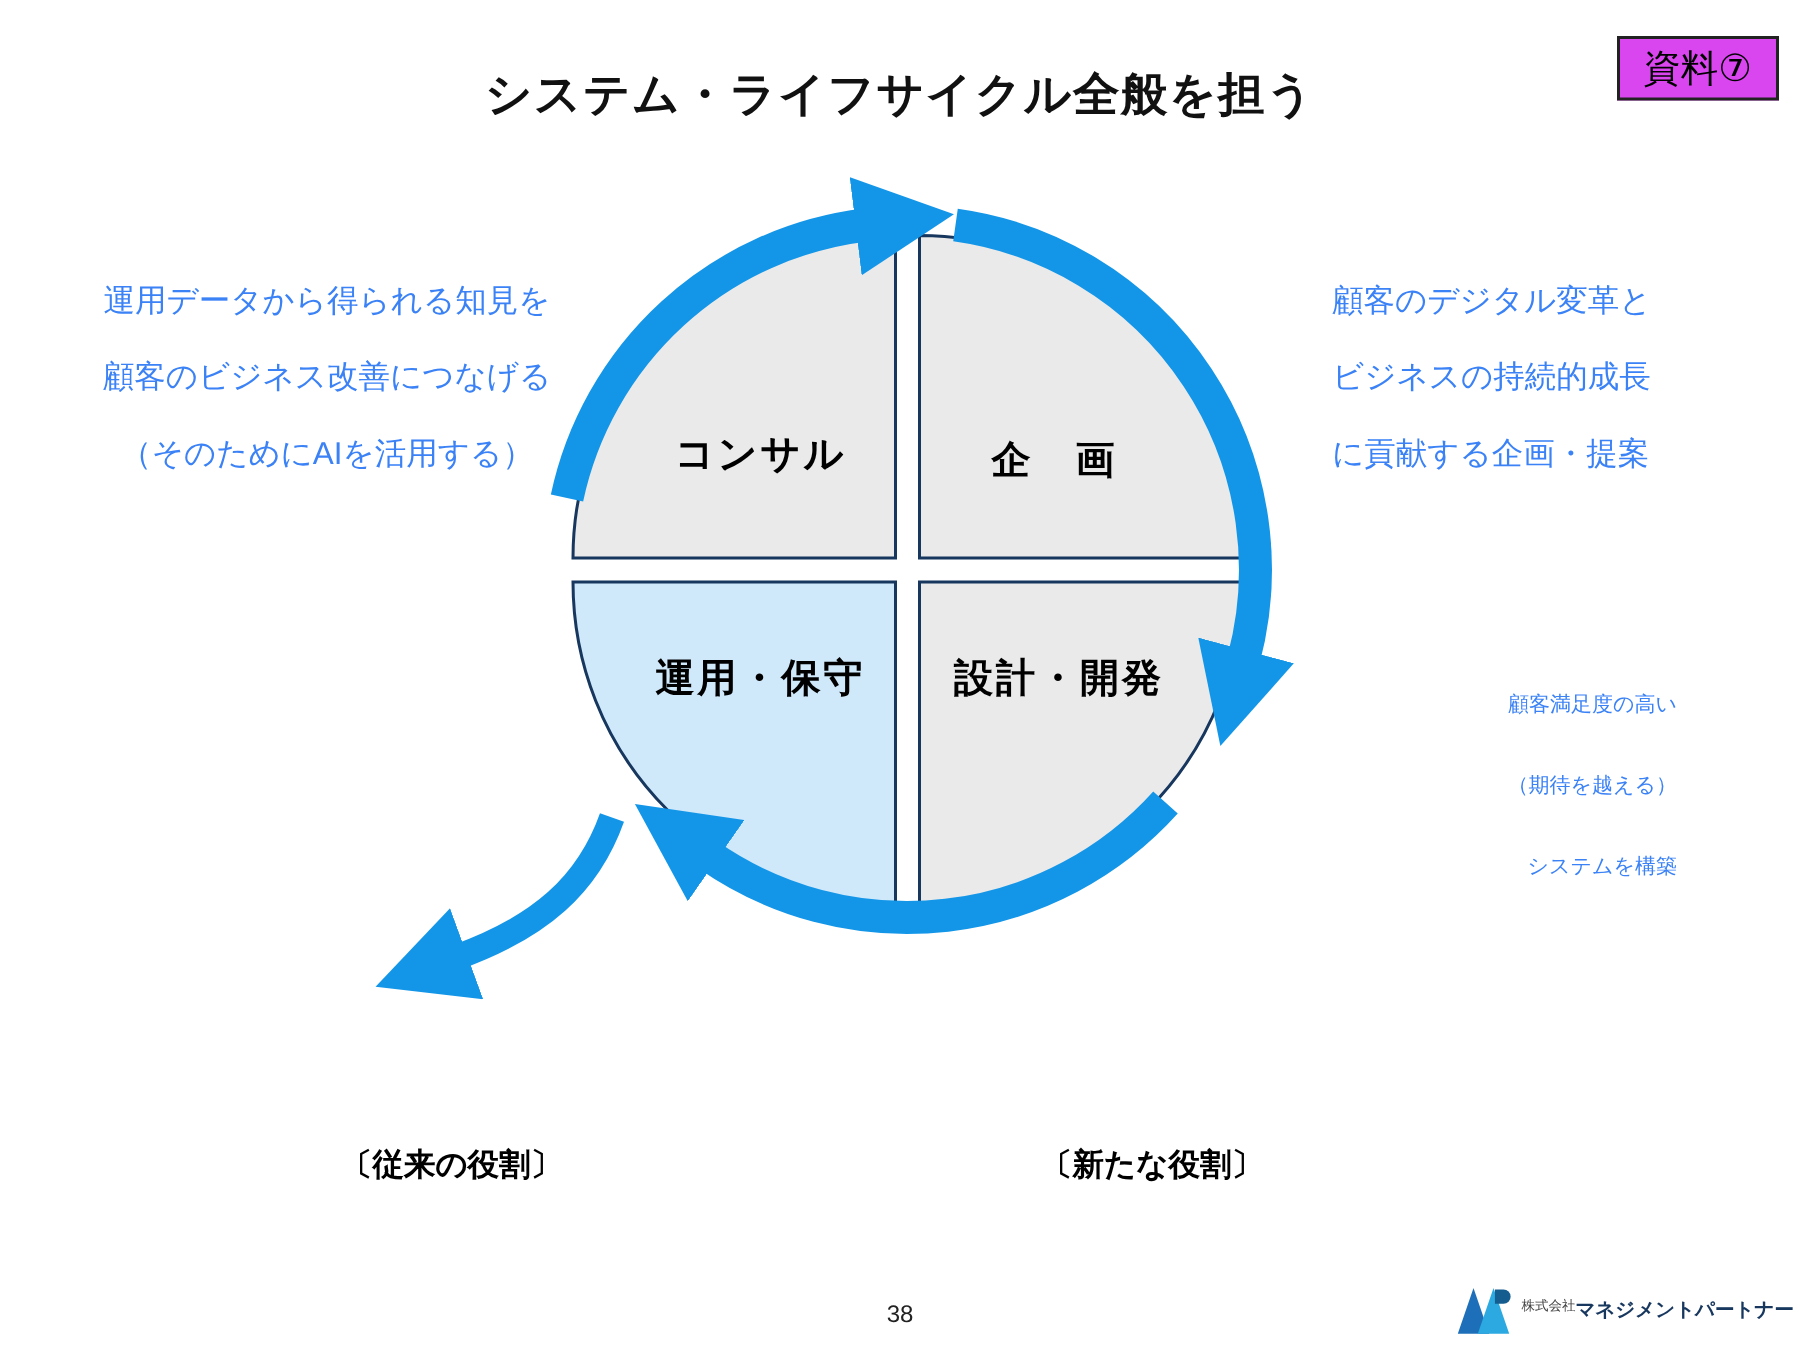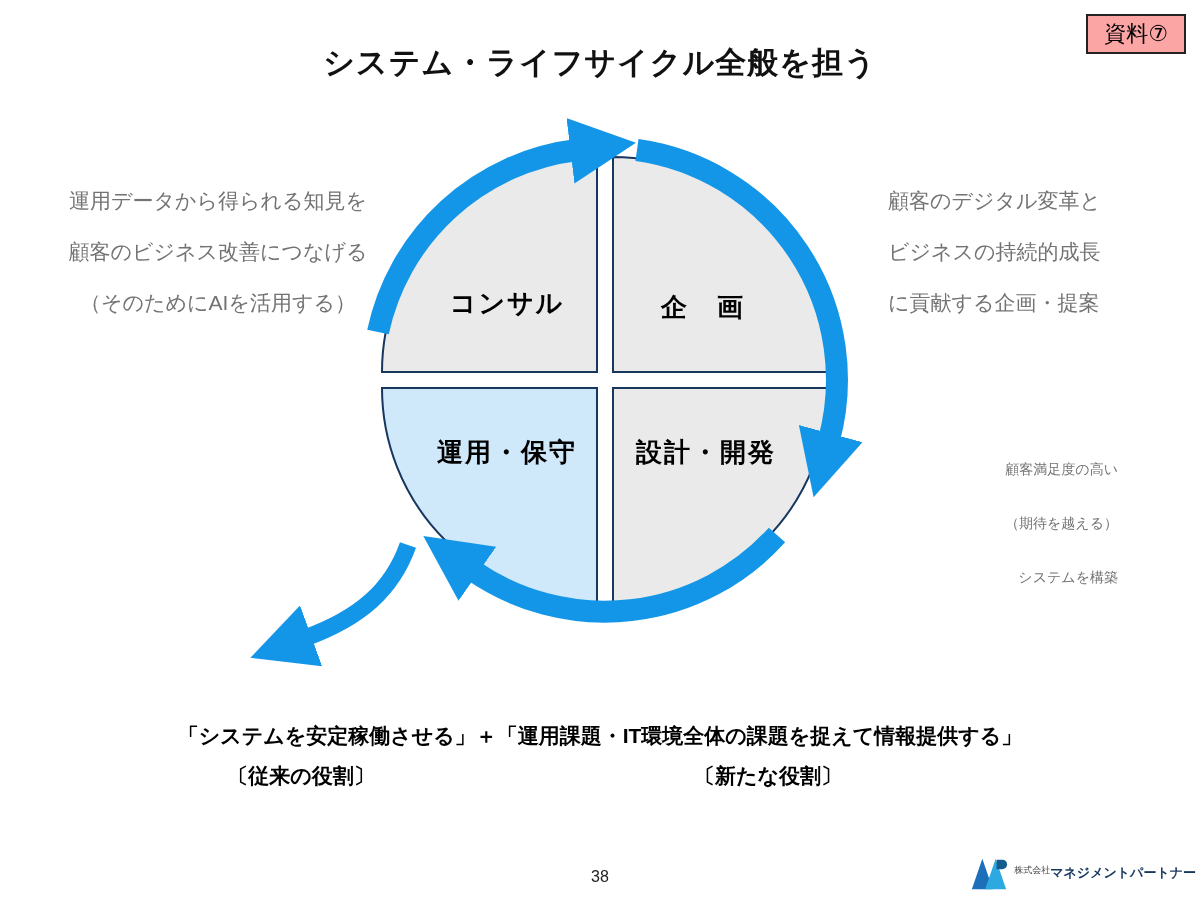--- a/index.html
+++ b/index.html
@@ -1,33 +1,33 @@
 <!DOCTYPE html>
 <html lang="ja"><head>
 <meta charset="utf-8">
 <style>
   html,body{margin:0;padding:0;background:#fff;}
   .slide{
     position:relative;width:1200px;height:900px;background:#ffffff;
     font-family:"Liberation Sans","DejaVu Sans",sans-serif;color:#000;overflow:hidden;
   }
   .badge{
-    position:absolute;top:14px;right:14px;border:2px solid #222;
-    padding:3px 16px;font-size:22px;font-weight:500;background:#fca5a5;
+    position:absolute;top:24px;right:14px;border:2px solid #222;
+    padding:3px 16px;font-size:25px;font-weight:500;background:#d946ef;
   }
   .title{
     position:absolute;left:0;right:0;top:38px;margin:4px;text-align:center;
     font-size:31px;font-weight:700;letter-spacing:1px;color:#111;
   }
   .diagram{position:absolute;left:0;top:0;width:1200px;height:900px;}
   .quad-label{
     position:absolute;transform:translate(-50%,-50%);
     font-size:26px;font-weight:700;letter-spacing:2px;color:#000;white-space:nowrap;
   }
-  .note{position:absolute;font-size:21px;line-height:51px;color:#737373;}
+  .note{position:absolute;font-size:21px;line-height:51px;color:#3b82f6;}
   .note div{white-space:nowrap;}
   .note-left{left:38px;top:175px;width:360px;text-align:center;}
   .note-right-top{left:888px;top:175px;width:280px;text-align:left;}
   .note-right-bottom{left:888px;top:442px;width:230px;text-align:right;font-size:14px;line-height:54px;}
   .formula{
     position:absolute;left:0;right:0;top:722px;text-align:center;
     font-size:21px;font-weight:700;color:#000;white-space:nowrap;
   }
   .role{
     position:absolute;top:762px;transform:translateX(-50%);
@@ -88,21 +88,20 @@
     <div>ビジネスの持続的成長</div>
     <div>に貢献する企画・提案</div>
   </div>
 
   <div class="note note-right-bottom">
     <div>顧客満足度の高い</div>
     <div>（期待を越える）</div>
     <div>システムを構築</div>
   </div>
 
-  <div class="formula">「システムを安定稼働させる」＋「運用課題・IT環境全体の課題を捉えて情報提供する」</div>
   <div class="role role-legacy">〔従来の役割〕</div>
   <div class="role role-new">〔新たな役割〕</div>
 
   <div class="page-number">38</div>
 
   <div class="logo">
     <svg width="40" height="38" viewBox="0 0 42 38">
       <polygon points="3,36 14,4 25,36" fill="#1c6fb8"></polygon>
       <polygon points="17,36 28,4 39,36" fill="#2ba9e0"></polygon>
       <path d="M 29 5 h 6 a 5 5 0 0 1 0 10 h -6 z" fill="#155d8f"></path>

